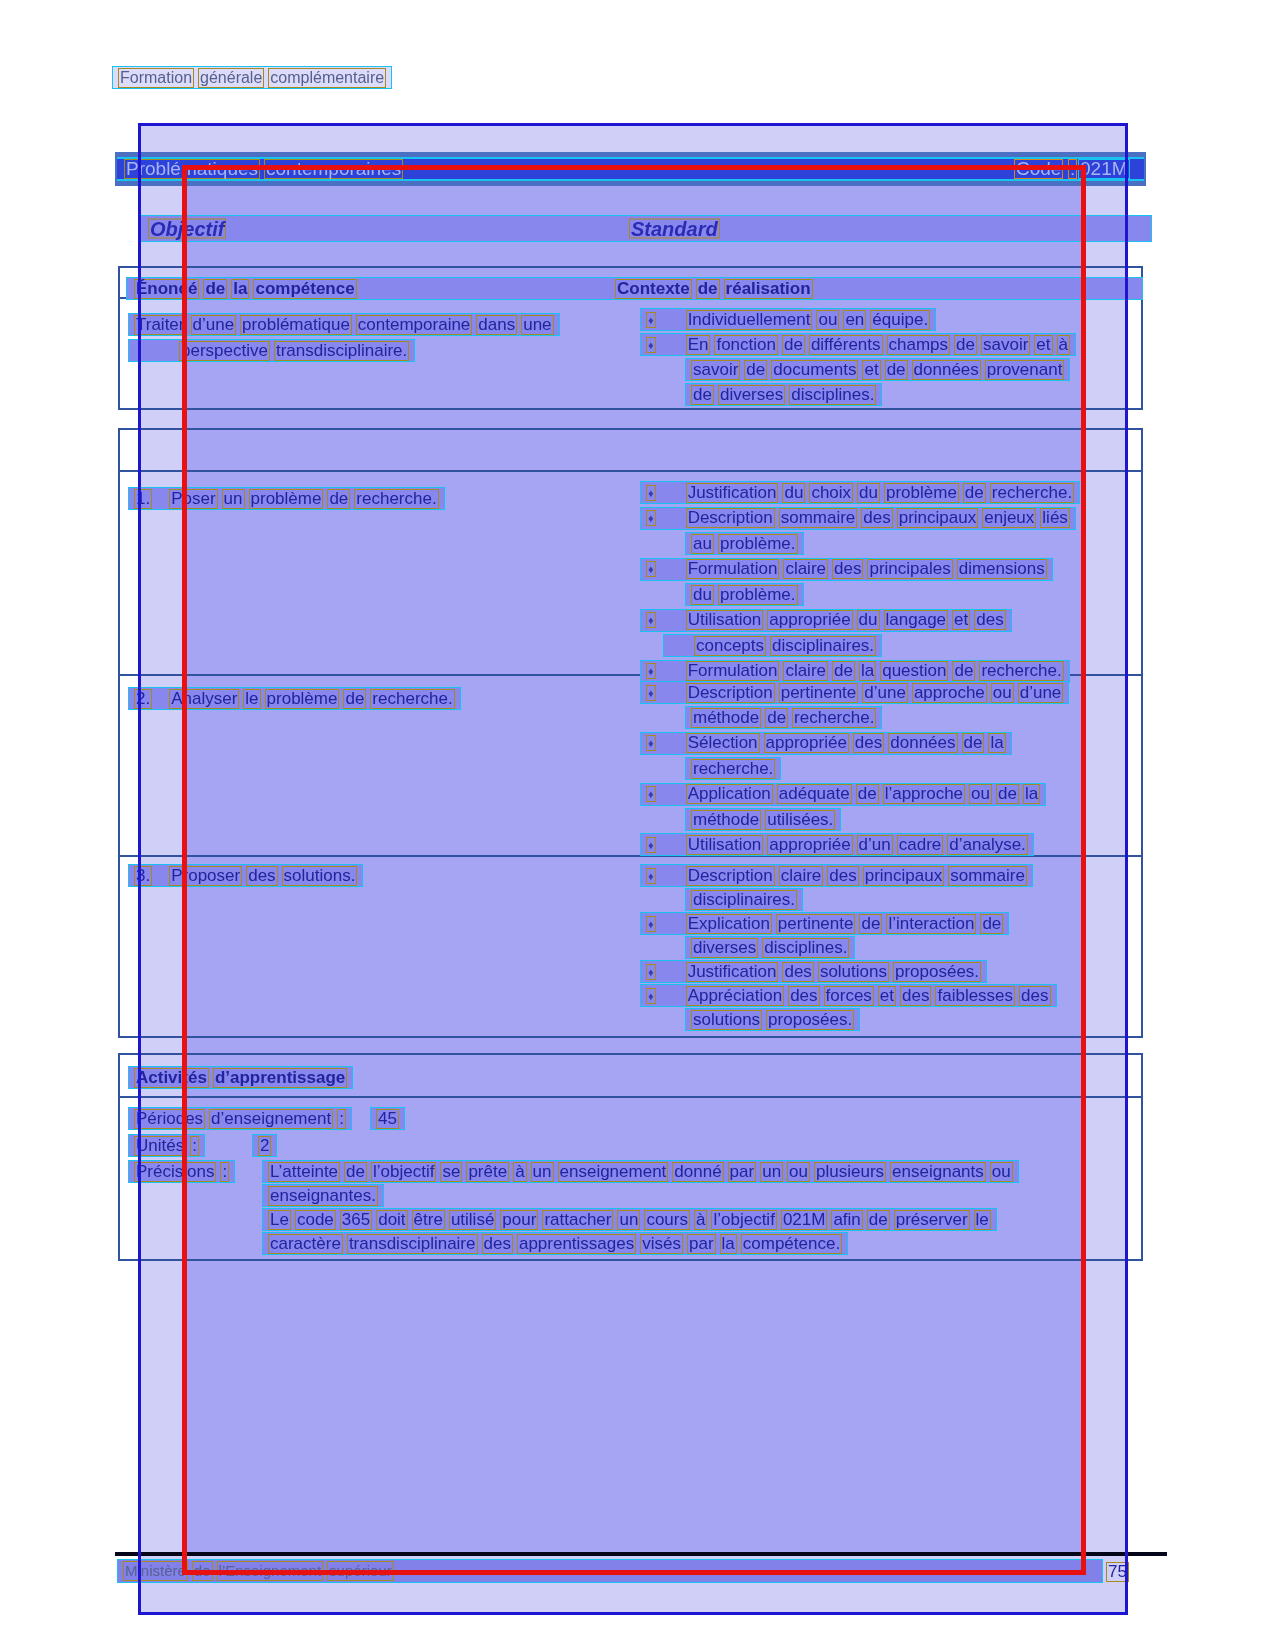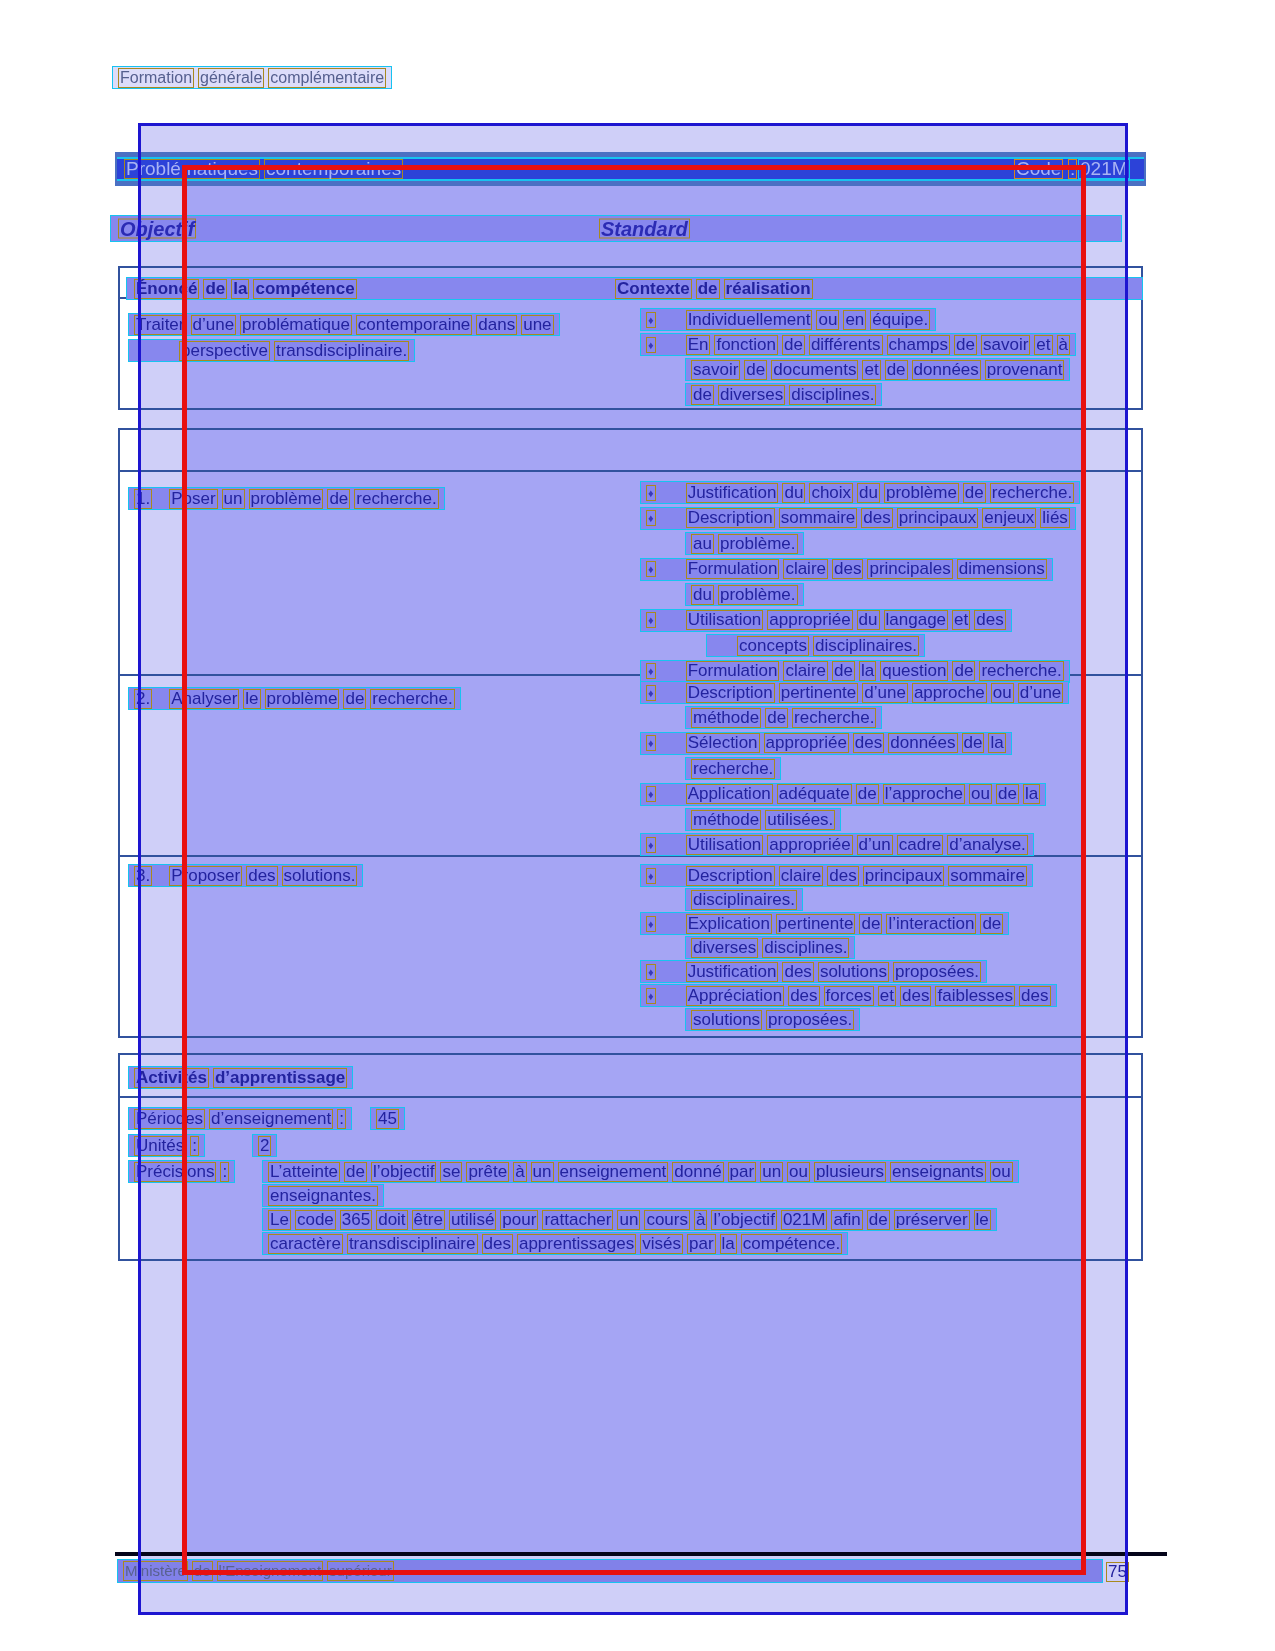--- a/index.html
+++ b/index.html
@@ -67,21 +67,21 @@
 
   <div class="abs blackrule"></div>
 
   <div class="abs blueframe"></div>
   <div class="abs redrect"></div>
 <div class="band light" style="left: 112px; top: 66px;">
       <span class="w">Formation</span>
       <span class="w">générale</span>
       <span class="w">complémentaire</span>
     </div>
-    <div class="band twocol titleital" style="left: 110px; top: 215px; width: 1012px; padding-left: 44px;">
+    <div class="band twocol titleital" style="left: 140px; top: 215px; width: 1012px; padding-left: 44px;">
       <span class="col" style="left: 5px;"><span class="w">Objectif</span></span>
       <span class="col" style="left: 486px;"><span class="w">Standard</span></span>
     </div>
     <div class="band twocol bold" style="left: 126px; top: 277px; width: 1017px;">
       <span class="col" style="left: 5px;"><span class="w">Énoncé</span><span class="w">de</span><span class="w">la</span><span class="w">compétence</span></span>
       <span class="col" style="left: 486px;"><span class="w">Contexte</span><span class="w">de</span><span class="w">réalisation</span></span>
     </div>
     <div class="band" style="left: 128px; top: 313px; justify-content: center;">
       <span class="w">Traiter</span>
       <span class="w">d’une</span>
@@ -179,21 +179,21 @@
     <div class="band" style="left: 640px; top: 608.5px;">
       <span class="w marker">♦</span>
       <span class="gap" style="width: 26px;"></span>
       <span class="w">Utilisation</span>
       <span class="w">appropriée</span>
       <span class="w">du</span>
       <span class="w">langage</span>
       <span class="w">et</span>
       <span class="w">des</span>
     </div>
-    <div class="band" style="left: 706px; top: 634px; padding-left: 28px;">
+    <div class="band" style="left: 663px; top: 634px; padding-left: 28px;">
       <span class="w">concepts</span>
       <span class="w">disciplinaires.</span>
     </div>
     <div class="band" style="left: 640px; top: 659.5px;">
       <span class="w marker">♦</span>
       <span class="gap" style="width: 26px;"></span>
       <span class="w">Formulation</span>
       <span class="w">claire</span>
       <span class="w">de</span>
       <span class="w">la</span>

